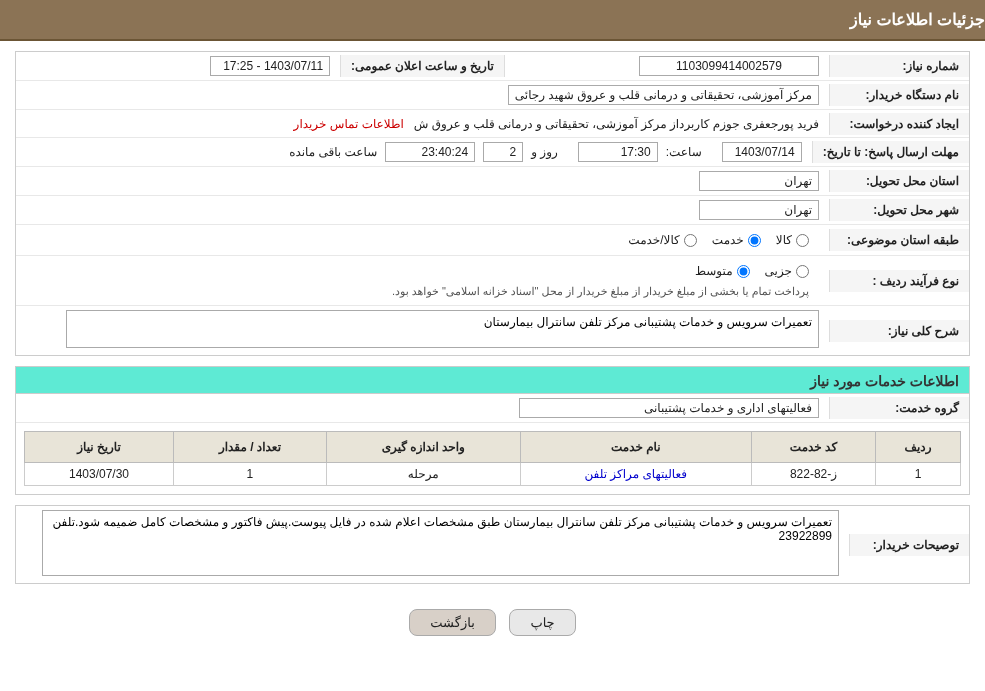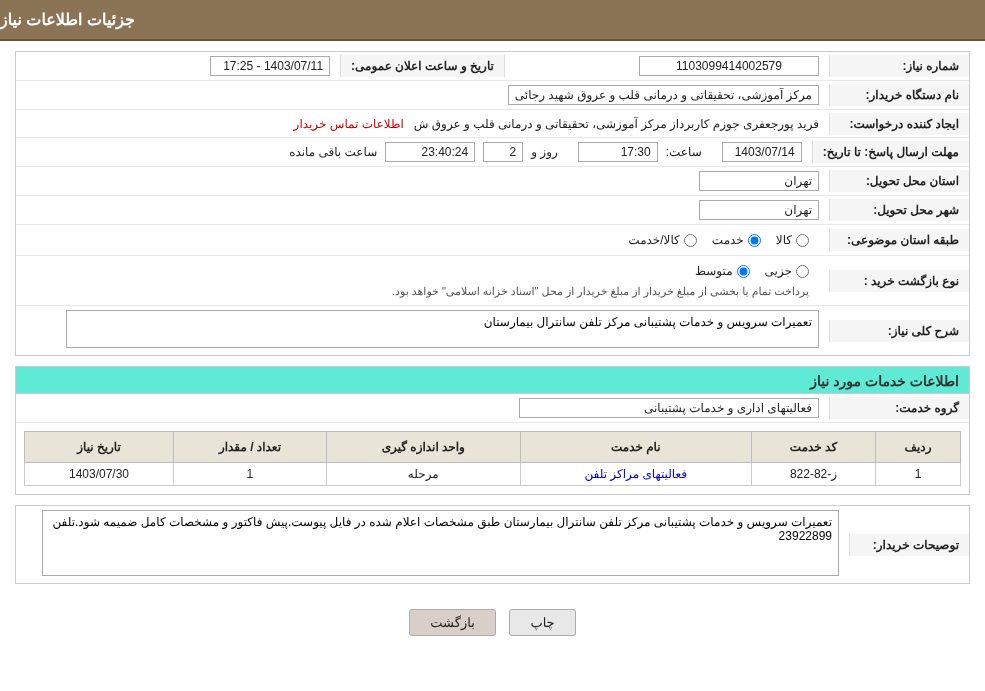--- a/index.html
+++ b/index.html
@@ -12,21 +12,21 @@
     }
     .page-wrapper {
       max-width: 985px;
       margin: 0 auto;
       background: #fff;
       min-height: 691px;
     }
     .header-bar {
       background: #8b7355;
       color: #fff;
-      text-align: left;
+      text-align: right;
       font-size: 16px;
       font-weight: bold;
       padding: 10px 0;
       border-bottom: 2px solid #6b5535;
     }
     .content-area {
       padding: 10px 15px;
       background: #fff;
     }
     .info-section {
@@ -115,21 +115,21 @@
       align-items: center;
       gap: 4px;
     }
     
     .btn {
       padding: 5px 20px;
       font-size: 13px;
       font-family: inherit;
       cursor: pointer;
       border: 1px solid #aaa;
-      border-radius: 3px;
+      border-radius: 8px;
       margin: 0 5px;
     }
     .btn-print {
       background: #e8e8e8;
       color: #222;
     }
     .btn-back {
       background: #d8d0c8;
       color: #222;
     }
@@ -242,21 +242,21 @@
             </div>
             <div class="radio-item">
               <input type="radio" name="category" style="">
               <span>کالا/خدمت</span>
             </div>
           </div>
         </div>
       </div>
 
       <div class="row">
-        <div class="label-cell">نوع بازگشت خرید :</div>
+        <div class="label-cell">نوع فرآیند ردیف :</div>
         <div class="value-cell">
           <div style="display:flex; flex-direction:column;">
             <div class="radio-group">
               <div class="radio-item">
                 <input type="radio" name="purchase_type" style="">
                 <span>جزیی</span>
               </div>
               <div class="radio-item">
                 <input type="radio" name="purchase_type" checked="" style="">
                 <span>متوسط</span>

